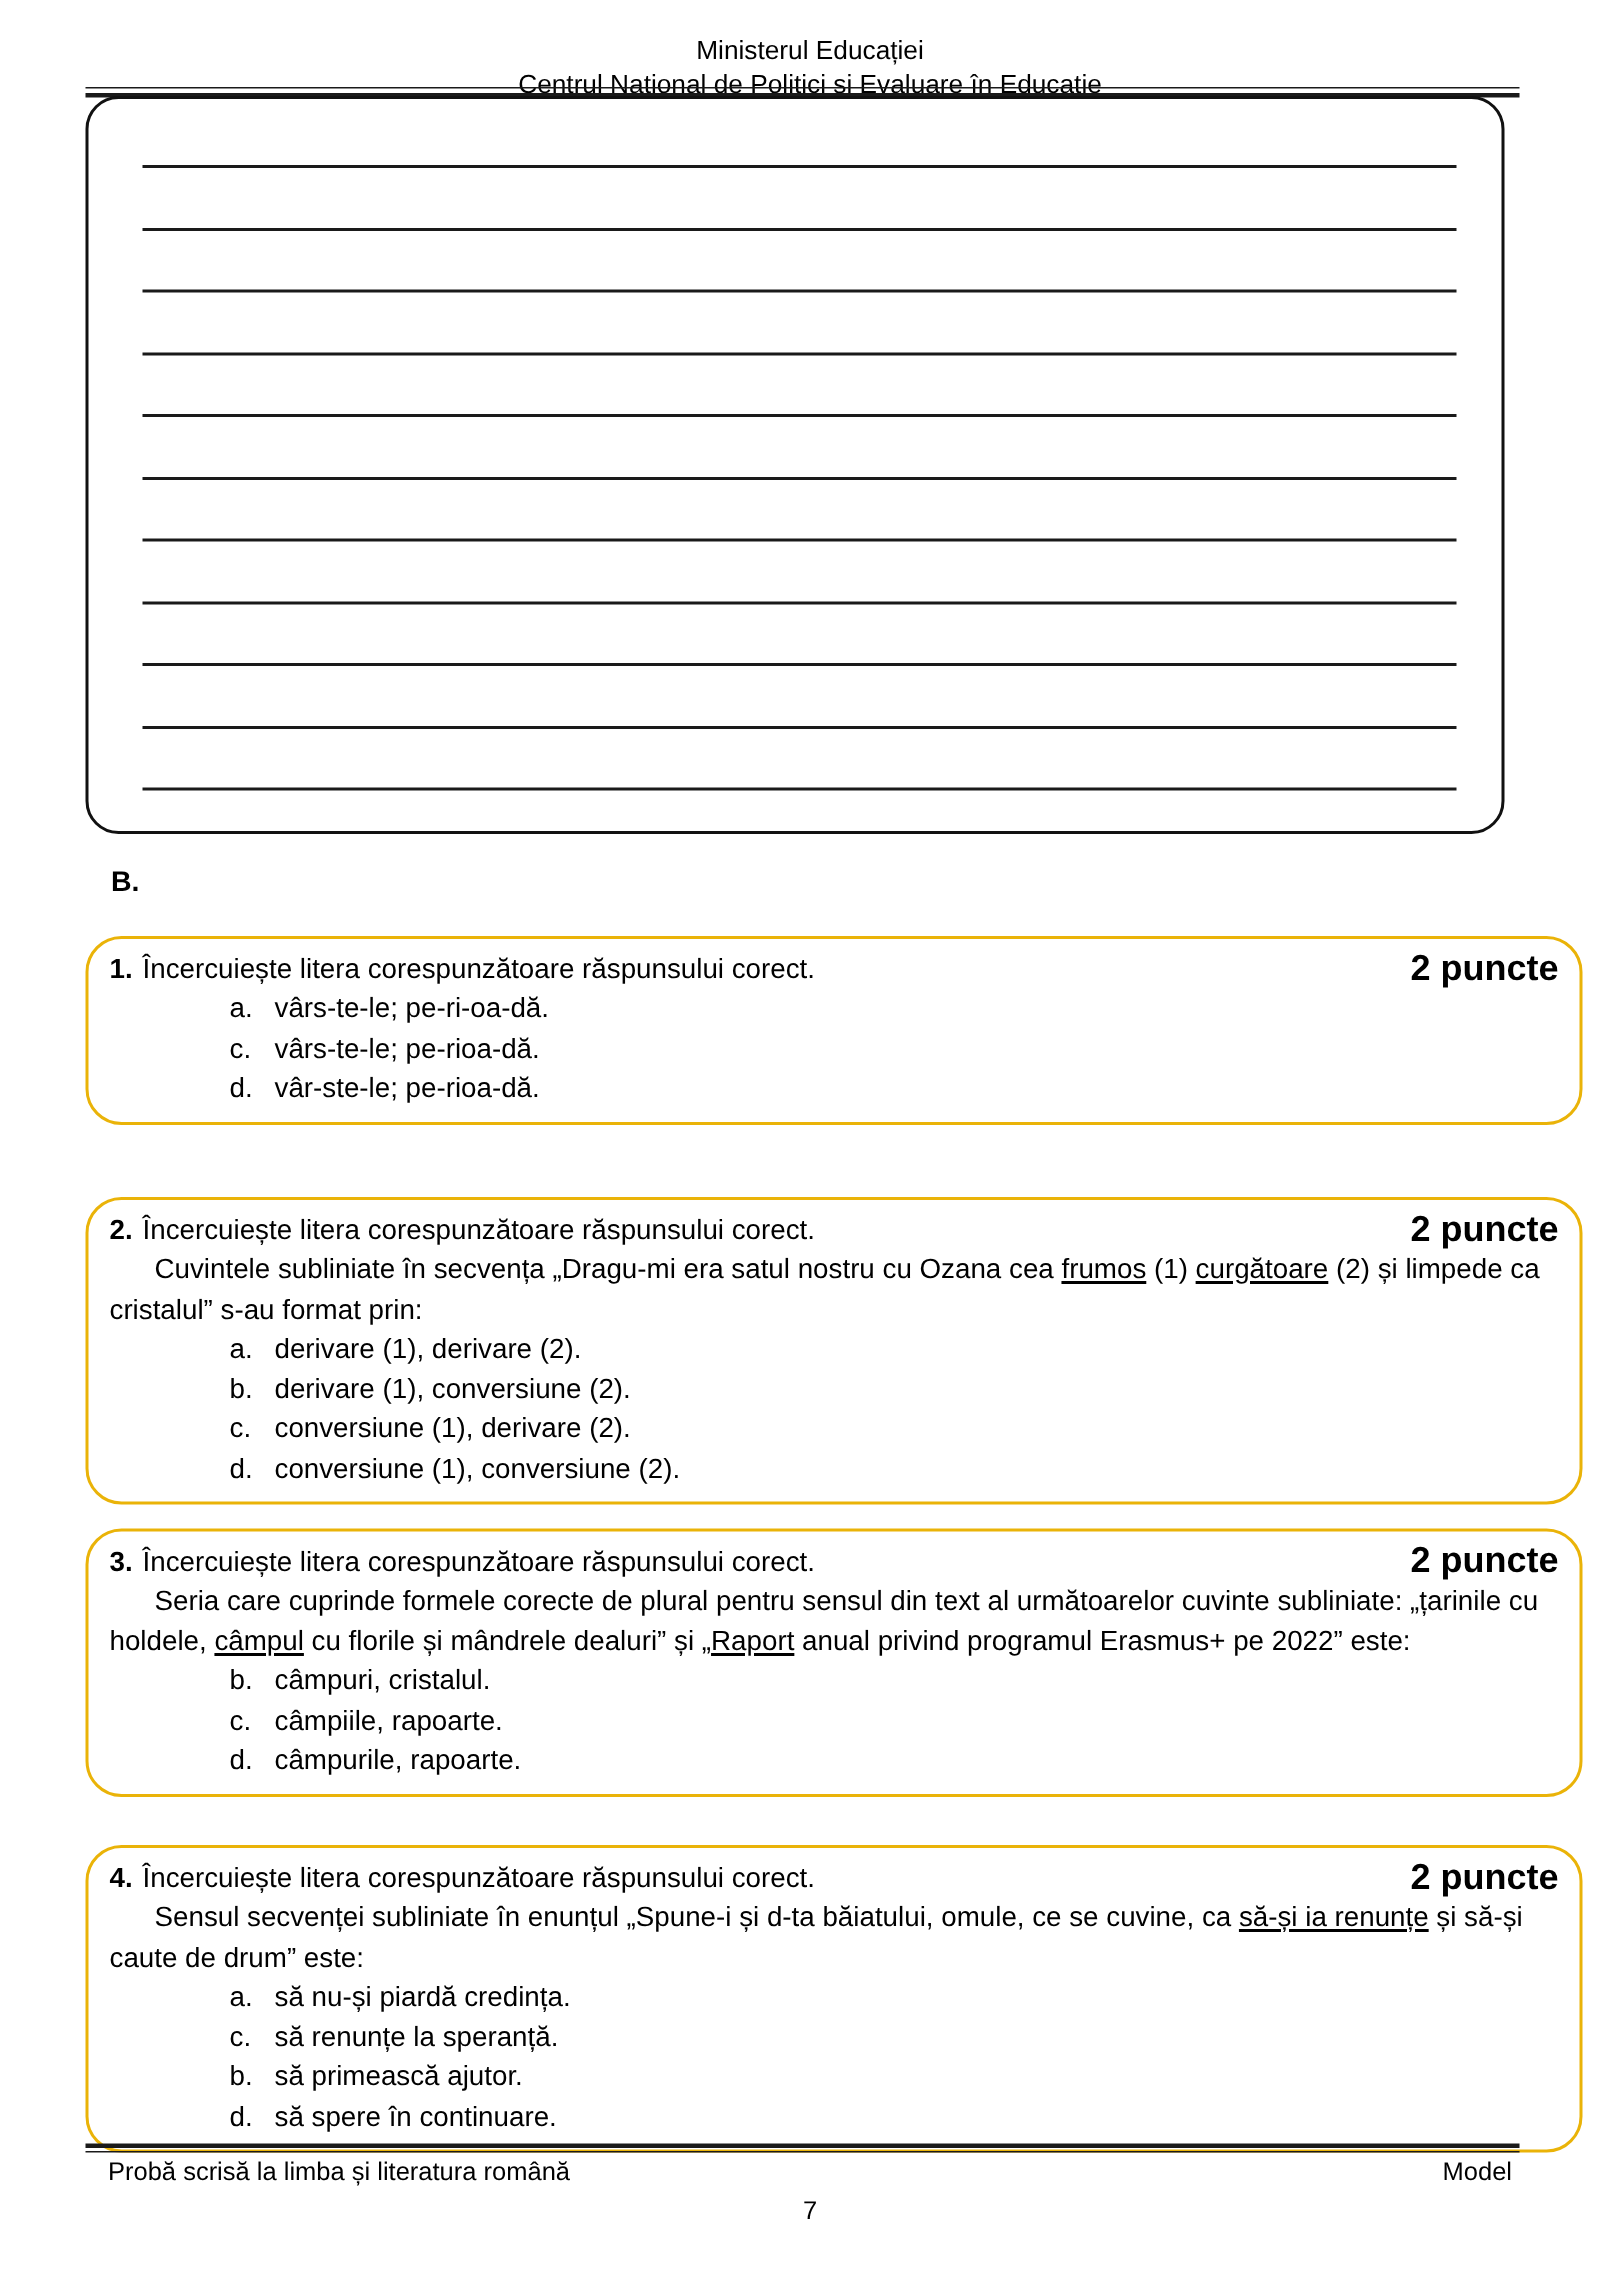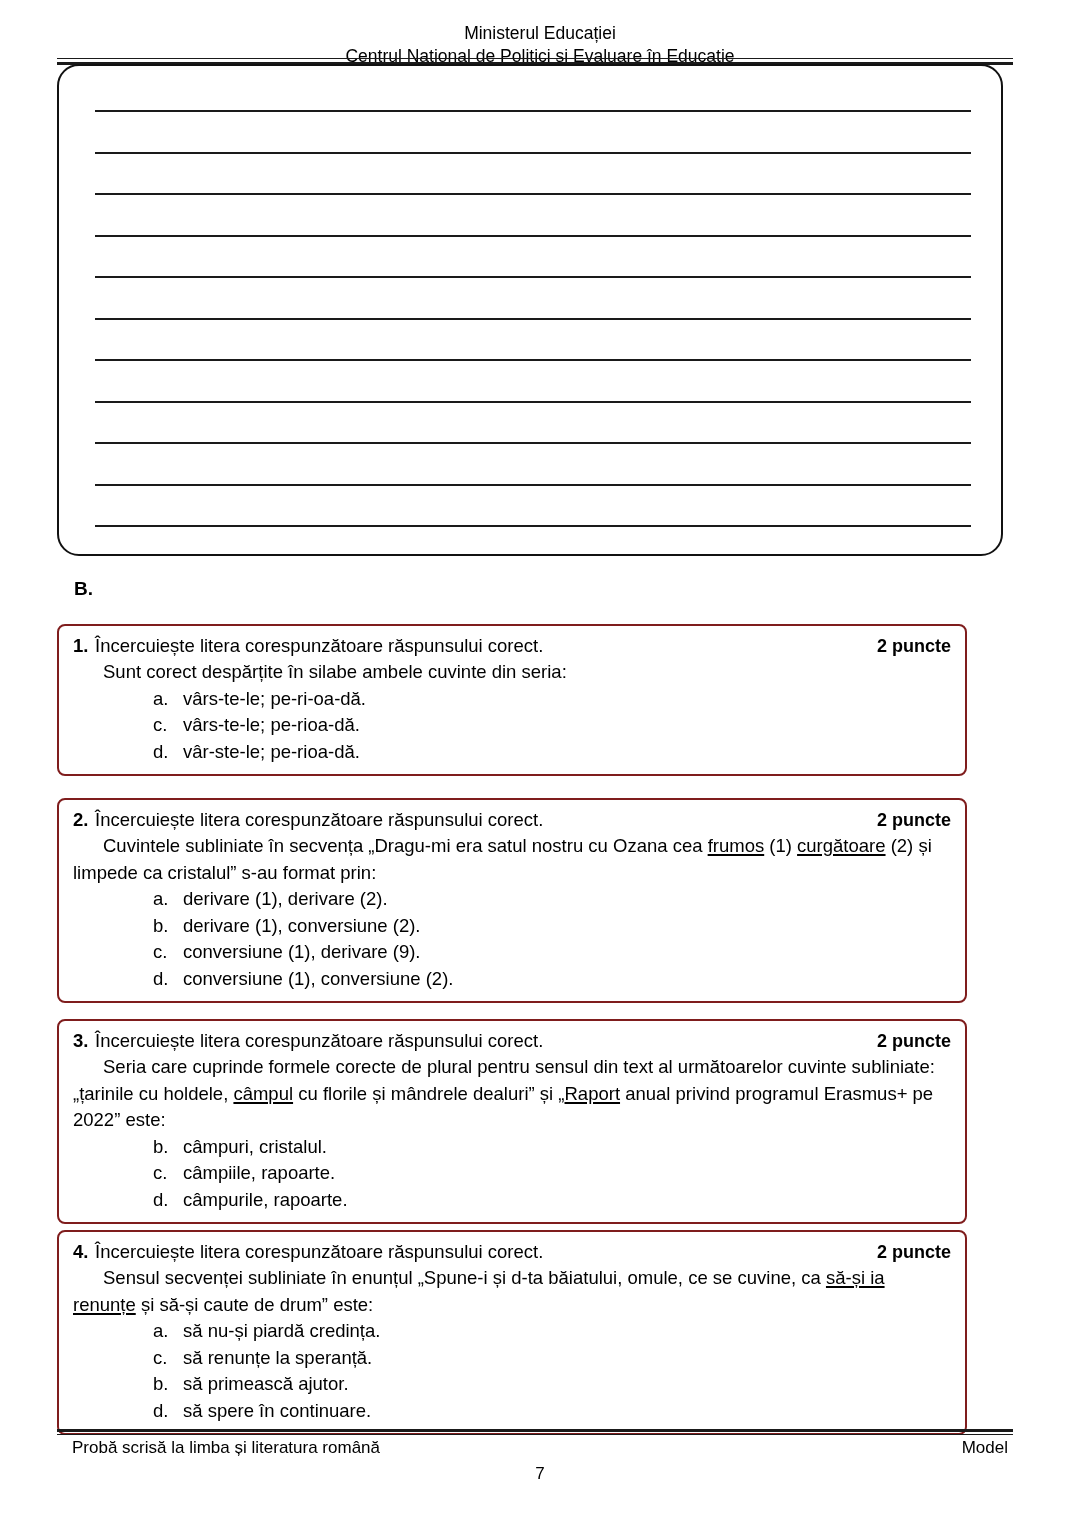--- a/index.html
+++ b/index.html
@@ -73,43 +73,43 @@
     left: 74px;
     top: 578px;
     font-size: 19px;
     font-weight: bold;
   }
 
   
   .q-box {
     position: absolute;
     left: 57px;
-    width: 910px;
-    border: 2px solid #7f1d1d;
-    border-radius: 8px;
+    width: 998px;
+    border: 2px solid #eab308;
+    border-radius: 24px;
     box-sizing: border-box;
     padding: 7px 14px 9px 14px;
   }
   .q-head {
     position: relative;
     font-size: 18.5px;
     line-height: 26px;
     white-space: nowrap;
   }
   .q-num {
     font-weight: bold;
     display: inline-block;
     width: 22px;
   }
   .q-points {
     position: absolute;
     right: 0;
     top: 0;
     font-weight: bold;
-    font-size: 18px;
+    font-size: 24px;
   }
   .q-stem {
     font-size: 18.5px;
     line-height: 26.5px;
     text-indent: 30px;
     text-align: left;
     margin-top: 0;
   }
   .q-stem u {
     text-decoration: underline;
@@ -191,34 +191,33 @@
       <div class="answer-line" style="top: 376px;"></div>
       <div class="answer-line" style="top: 417.5px;"></div>
       <div class="answer-line" style="top: 459px;"></div>
     </div>
 
   <div class="part-label">B.</div>
 
   <div id="questions-host">
       <div class="q-box" style="top: 624px;">
         <div class="q-head"><span class="q-num">1.</span><span>Încercuiește litera corespunzătoare răspunsului corect.</span><span class="q-points">2 puncte</span></div>
-        <div class="q-stem">Sunt corect despărțite în silabe ambele cuvinte din seria:</div>
         <ul class="q-options">
           <li class="q-opt"><span class="letter">a.</span><span>vârs-te-le; pe-ri-oa-dă.</span></li>
           <li class="q-opt"><span class="letter">c.</span><span>vârs-te-le; pe-rioa-dă.</span></li>
           <li class="q-opt"><span class="letter">d.</span><span>vâr-ste-le; pe-rioa-dă.</span></li>
         </ul>
       </div>
       <div class="q-box" style="top: 798px;">
         <div class="q-head"><span class="q-num">2.</span><span>Încercuiește litera corespunzătoare răspunsului corect.</span><span class="q-points">2 puncte</span></div>
         <div class="q-stem">Cuvintele subliniate în secvența „Dragu-mi era satul nostru cu Ozana cea <u>frumos</u> (1) <u>curgătoare</u> (2) și limpede ca cristalul” s-au format prin:</div>
         <ul class="q-options">
           <li class="q-opt"><span class="letter">a.</span><span>derivare (1), derivare (2).</span></li>
           <li class="q-opt"><span class="letter">b.</span><span>derivare (1), conversiune (2).</span></li>
-          <li class="q-opt"><span class="letter">c.</span><span>conversiune (1), derivare (9).</span></li>
+          <li class="q-opt"><span class="letter">c.</span><span>conversiune (1), derivare (2).</span></li>
           <li class="q-opt"><span class="letter">d.</span><span>conversiune (1), conversiune (2).</span></li>
         </ul>
       </div>
       <div class="q-box" style="top: 1019px;">
         <div class="q-head"><span class="q-num">3.</span><span>Încercuiește litera corespunzătoare răspunsului corect.</span><span class="q-points">2 puncte</span></div>
         <div class="q-stem">Seria care cuprinde formele corecte de plural pentru sensul din text al următoarelor cuvinte subliniate: „țarinile cu holdele, <u>câmpul</u> cu florile și mândrele dealuri” și „<u>Raport</u> anual privind programul Erasmus+ pe 2022” este:</div>
         <ul class="q-options">
           <li class="q-opt"><span class="letter">b.</span><span>câmpuri, cristalul.</span></li>
           <li class="q-opt"><span class="letter">c.</span><span>câmpiile, rapoarte.</span></li>
           <li class="q-opt"><span class="letter">d.</span><span>câmpurile, rapoarte.</span></li>

